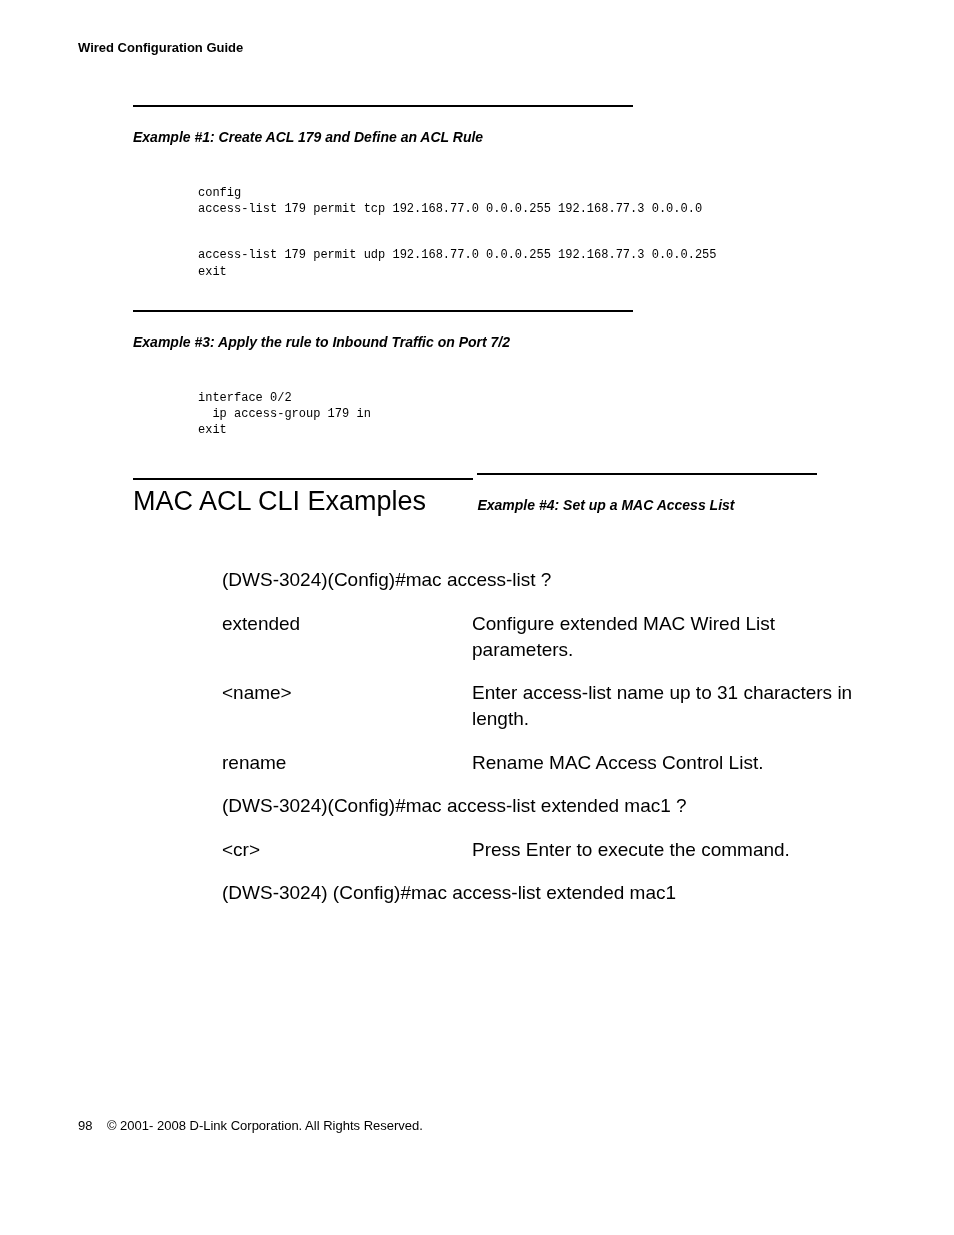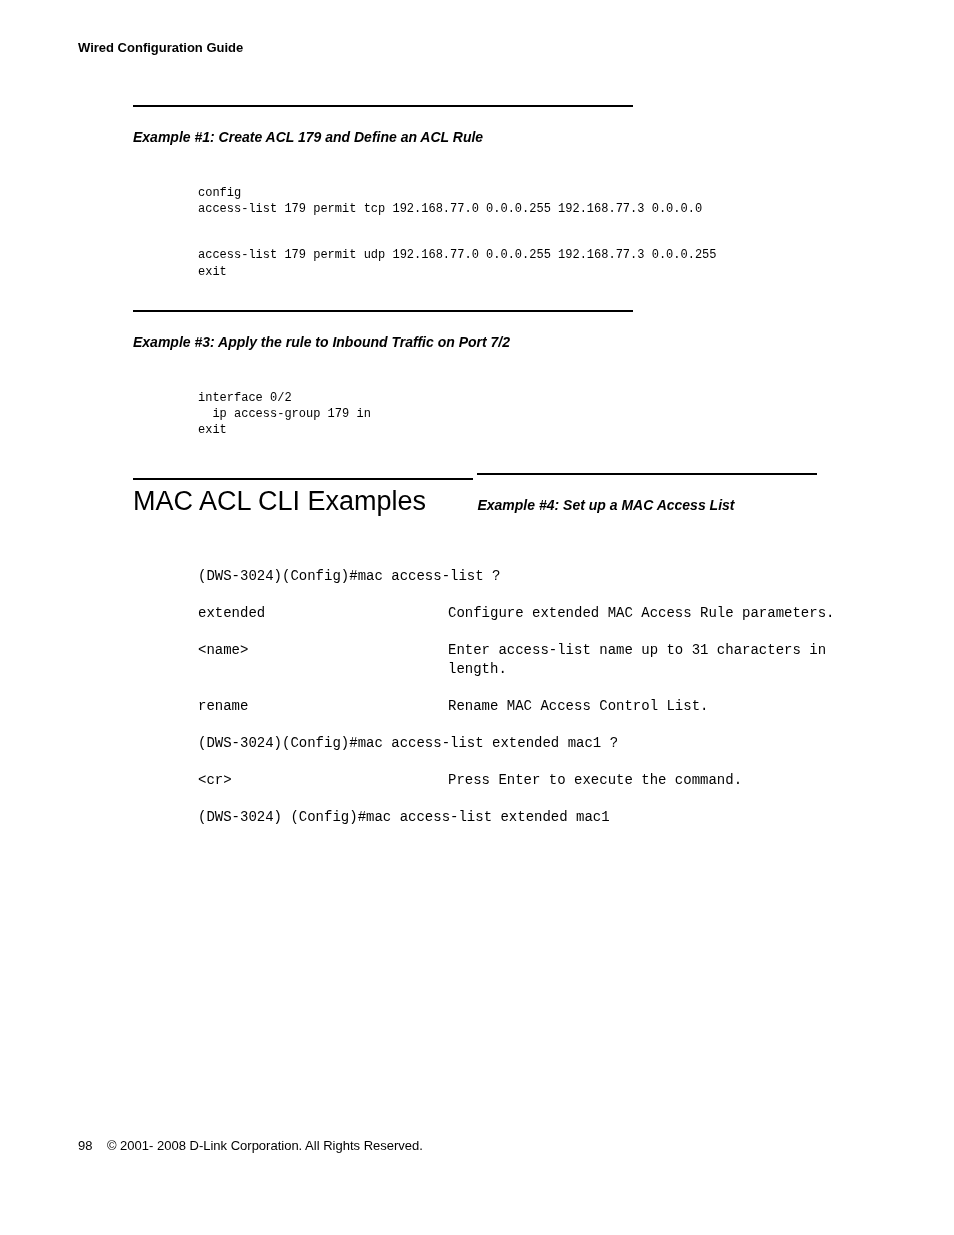--- a/index.html
+++ b/index.html
@@ -53,42 +53,42 @@
   .section-heading {
     font-size: 27px;
     font-weight: normal;
     border-top: 2px solid #000;
     padding-top: 6px;
     margin: 10px 0 50px 0;
     display: inline-block;
     min-width: 340px;
   }
   .cli-table {
-    font-family: Liberation Mono, monospace;
-    font-size: 14px;
-    margin-left: 65px;
+    font-family: Liberation Sans, sans-serif;
+    font-size: 19px;
+    margin-left: 89px;
     line-height: 1.35;
   }
   .cli-row {
     display: flex;
     margin-bottom: 18px;
   }
   .cli-left {
     width: 250px;
     flex-shrink: 0;
   }
   .cli-right {
     flex: 1;
   }
   .cli-full {
     margin-bottom: 18px;
   }
   .footer {
     position: absolute;
-    bottom: 82px;
+    bottom: 102px;
     left: 78px;
     font-size: 13px;
   }
 </style>
 </head>
 <body>
 
 <div class="page">
 
   <div class="running-header">Wired Configuration Guide</div>
@@ -108,21 +108,21 @@
 exit</div>
 
     <div class="section-heading">MAC ACL CLI Examples</div>
 
     <div class="example-heading short">Example #4: Set up a MAC Access List</div>
 
     <div class="cli-table">
       <div class="cli-full">(DWS-3024)(Config)#mac access-list ?</div>
       <div class="cli-row">
         <div class="cli-left">extended</div>
-        <div class="cli-right">Configure extended MAC Access Rule parameters.</div>
+        <div class="cli-right">Configure extended MAC Wired List parameters.</div>
       </div>
       <div class="cli-row">
         <div class="cli-left">&lt;name&gt;</div>
         <div class="cli-right">Enter access-list name up to 31 characters in length.</div>
       </div>
       <div class="cli-row">
         <div class="cli-left">rename</div>
         <div class="cli-right">Rename MAC Access Control List.</div>
       </div>
       <div class="cli-full">(DWS-3024)(Config)#mac access-list extended mac1 ?</div>

